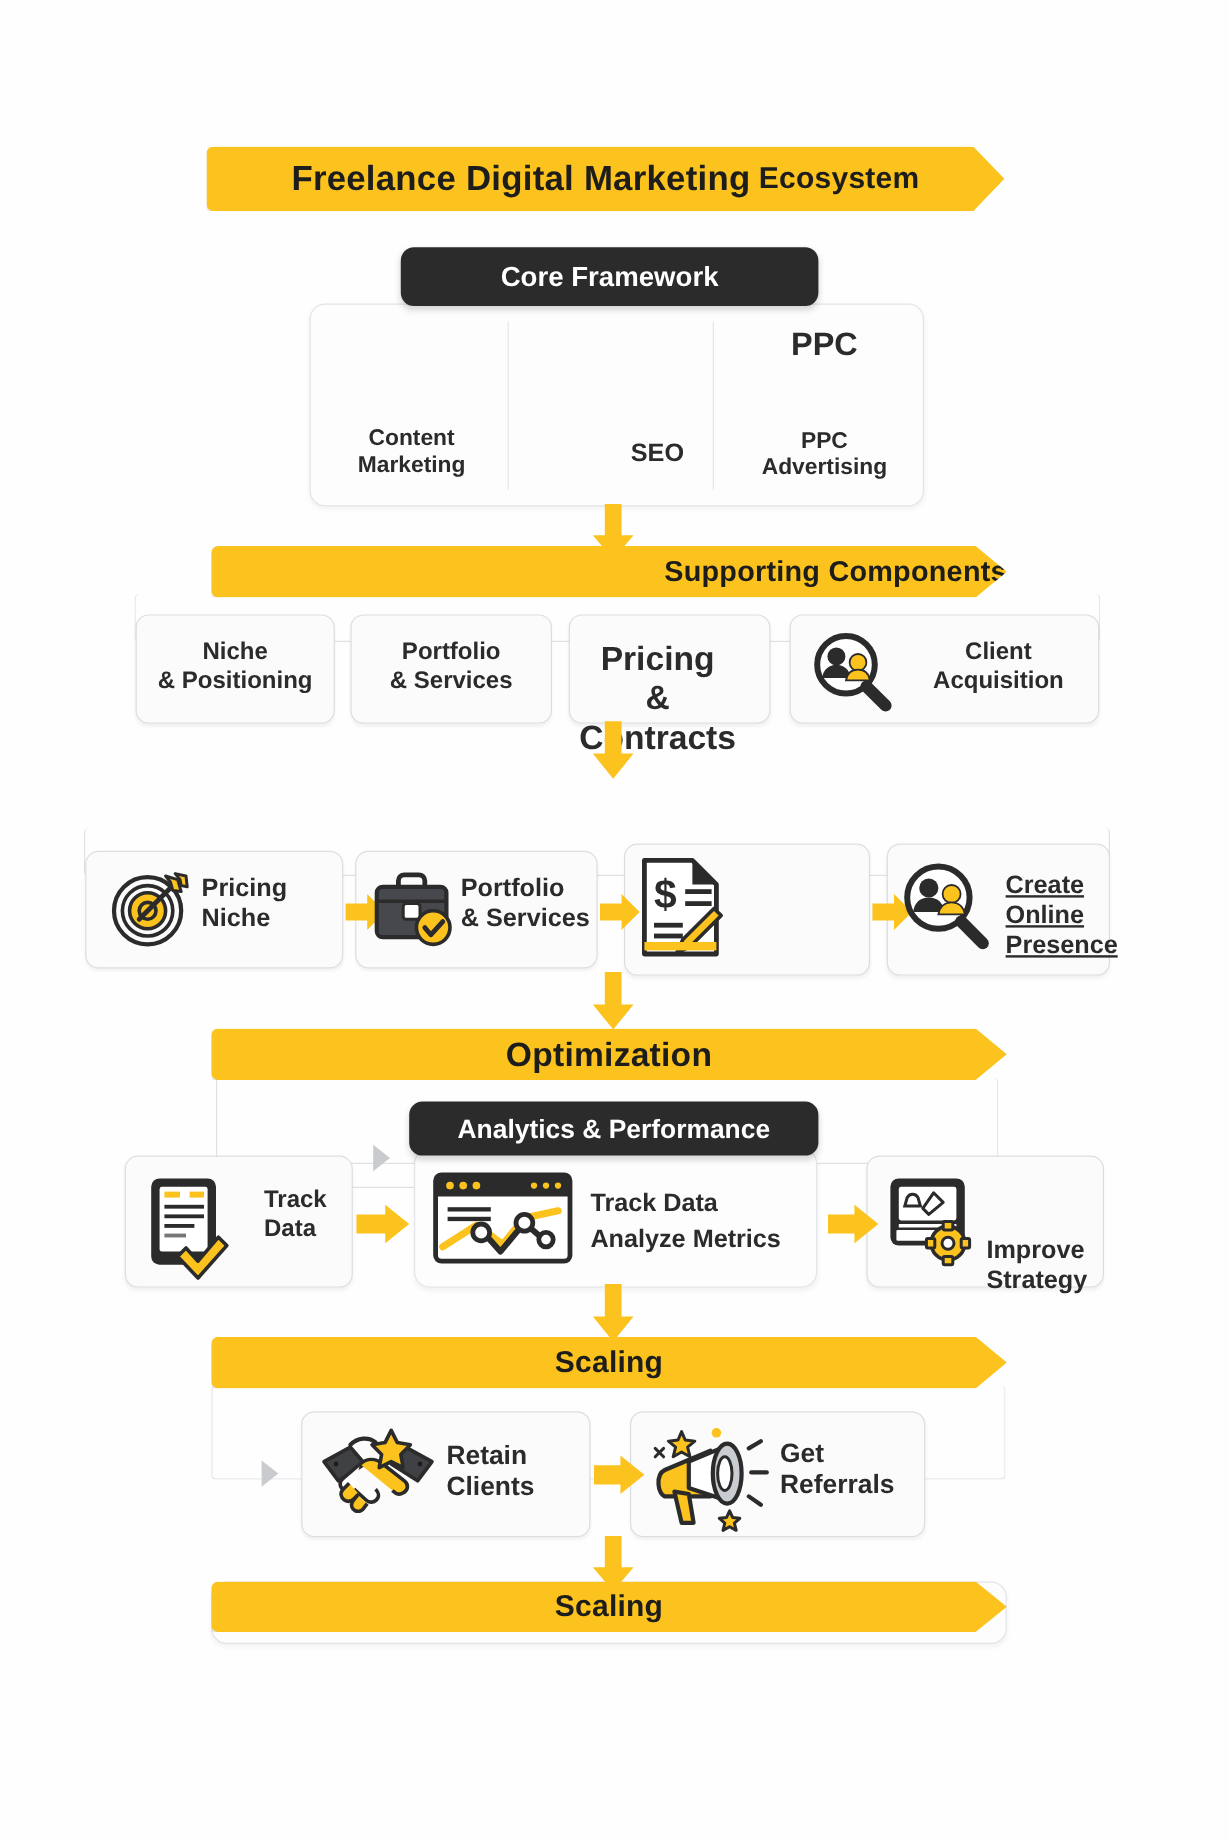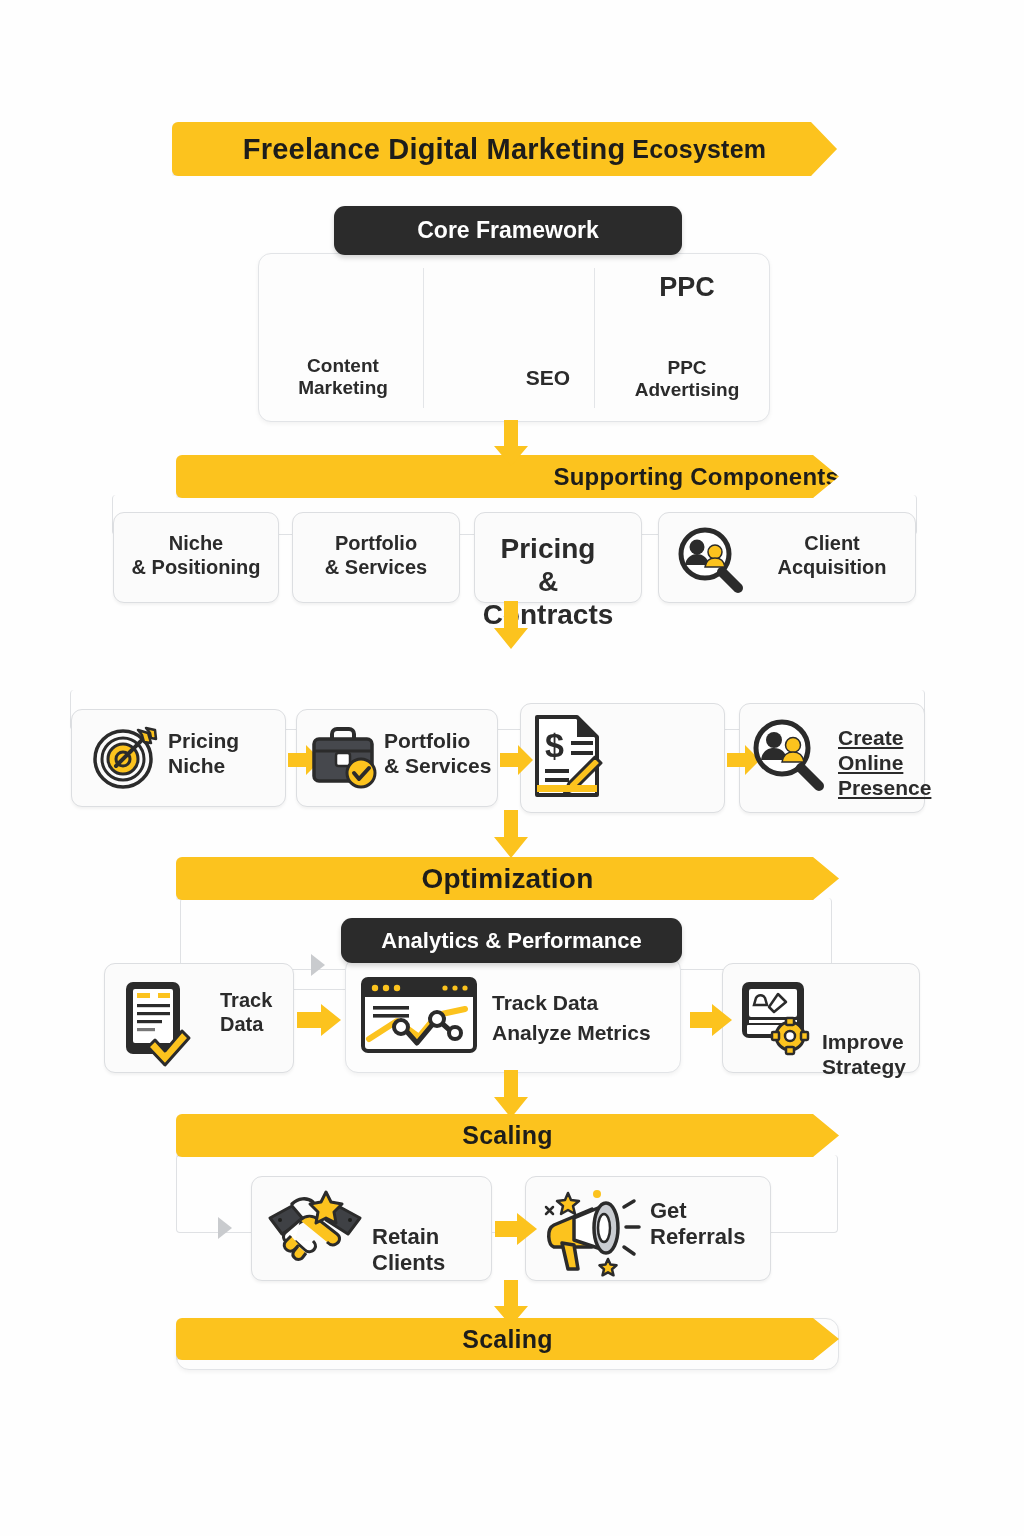--- a/index.html
+++ b/index.html
@@ -382,21 +382,21 @@
     <path d="M36 30c6-5 13-5 19 0l18 14c4 3 3 8-1 10-3 2-6 1-9-2" fill="#FCC31E" stroke="#2b2b2b" stroke-width="3" stroke-linejoin="round"></path>
     <path d="M36 30L22 42c-4 3-3 8 1 10 2 2 5 2 8-1" fill="#ffffff" stroke="#2b2b2b" stroke-width="3" stroke-linejoin="round"></path>
     <path d="M31 51l10 9c3 3 8 2 10-2 1-2 0-5-2-7" fill="#ffffff" stroke="#2b2b2b" stroke-width="3" stroke-linejoin="round"></path>
     <path d="M27 46l-5 5c-3 3-2 7 1 9 3 2 6 1 8-1l4-4" fill="#FCC31E" stroke="#2b2b2b" stroke-width="3" stroke-linejoin="round"></path>
     <path d="M34 56l-4 5c-2 3-1 6 2 8 3 1 6 0 7-2l3-4" fill="#FCC31E" stroke="#2b2b2b" stroke-width="3" stroke-linejoin="round"></path>
     <path d="M28 14c6-6 15-7 21-2" fill="none" stroke="#2b2b2b" stroke-width="3.5" stroke-linecap="round"></path>
     <path d="M62 2l5 10 11 2-8 8 2 11-10-5-10 5 2-11-8-8 11-2z" fill="#FCC31E" stroke="#2b2b2b" stroke-width="3" stroke-linejoin="round"></path>
     <circle cx="16" cy="30" r="2" fill="#1d1d1b"></circle>
     <circle cx="86" cy="30" r="2" fill="#1d1d1b"></circle>
   </svg>
-  <div class="cell-label" style="left:372px; top:1200px; width:120px; font-size:22px;margin-top:24px;">Retain
+  <div class="cell-label" style="left:372px; top:1200px; width:120px; font-size:22px;">Retain
 Clients</div>
 
   <svg style="position:absolute; left:495px; top:1211px; z-index:7;" width="42" height="36" viewBox="0 0 42 36">
     <path d="M0 10h22V2l20 16-20 16v-8H0z" fill="#FCC31E"></path>
   </svg>
 
   <div class="card" style="left:525px; top:1176px; width:246px; height:105px;"></div>
   <svg style="position:absolute; left:540px; top:1185px; z-index:7;" width="108" height="92" viewBox="0 0 108 92">
     <path d="M14 40l38-16v38L14 62c-6-2-8-18 0-22z" fill="#FCC31E" stroke="#2b2b2b" stroke-width="3.5" stroke-linejoin="round"></path>
     <path d="M34 33l24-10v40L34 55z" fill="#ffffff" stroke="#2b2b2b" stroke-width="3.5" stroke-linejoin="round"></path>

